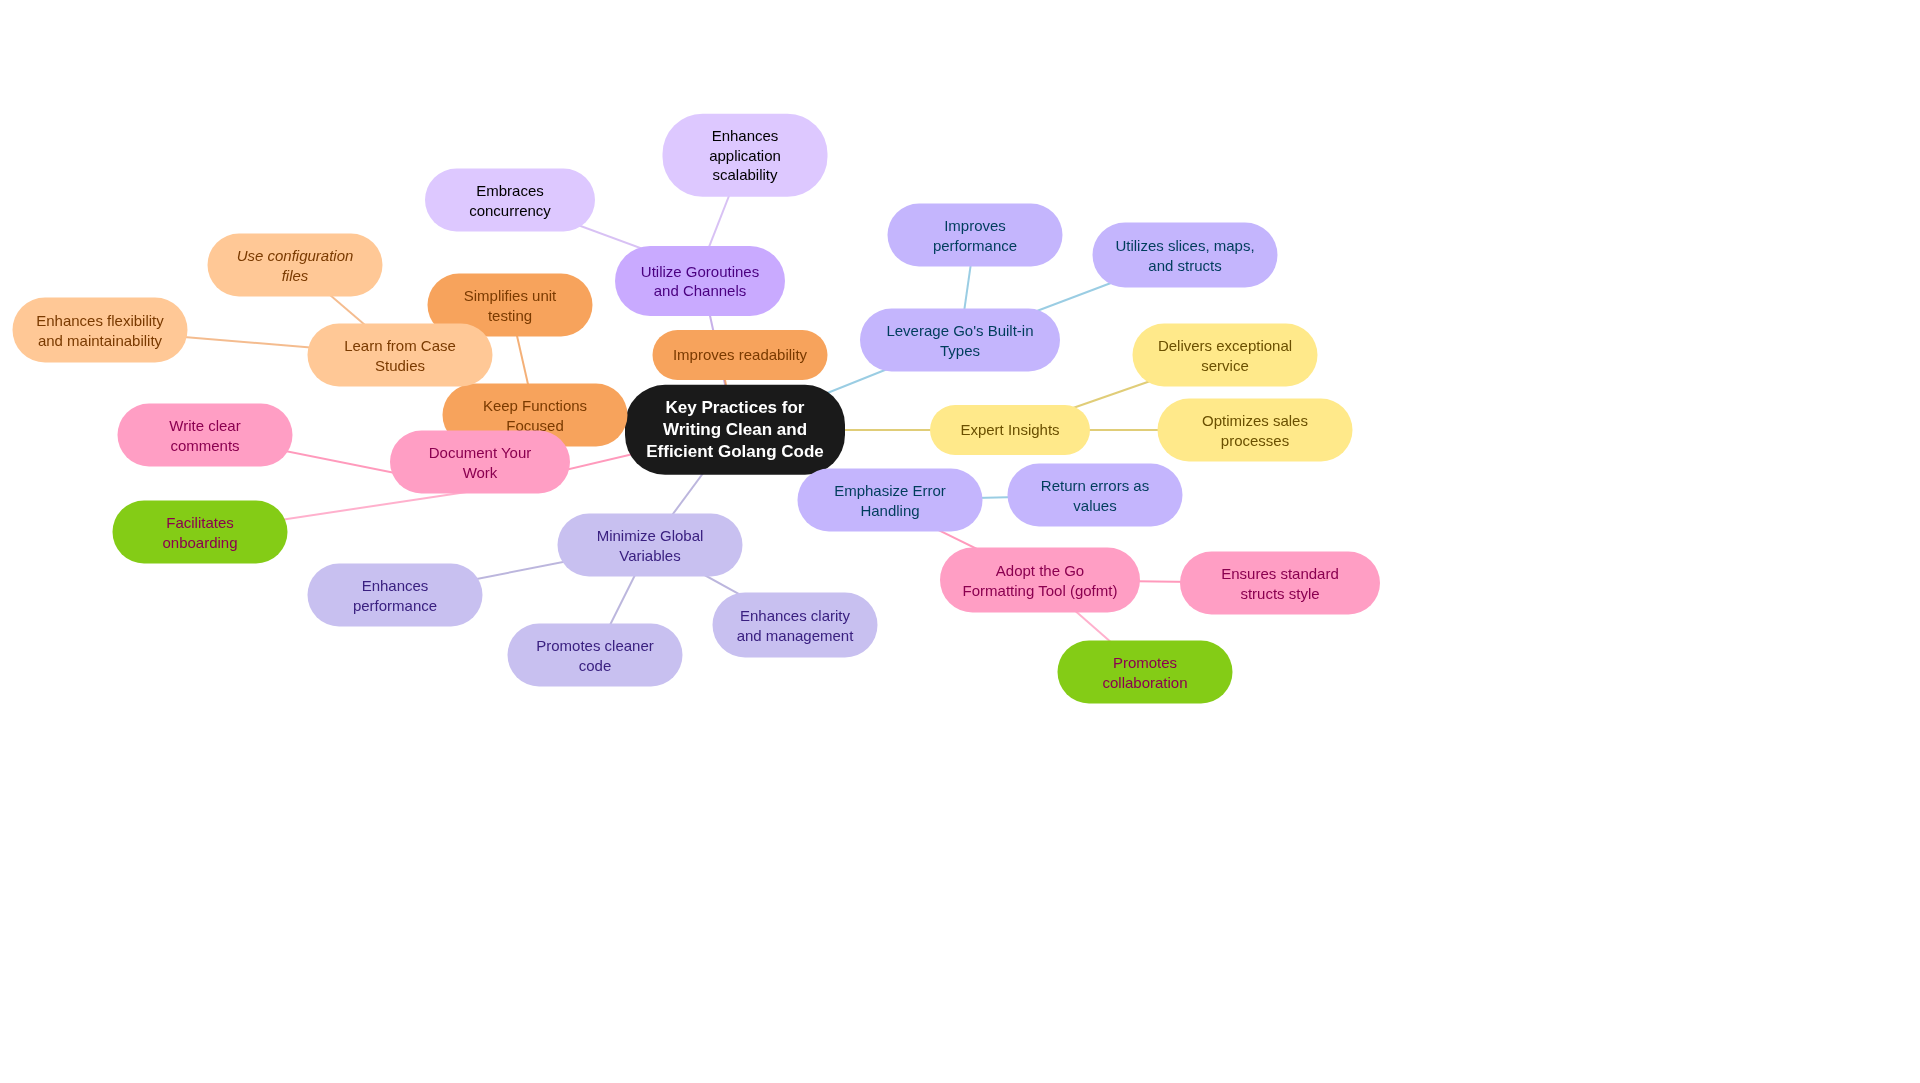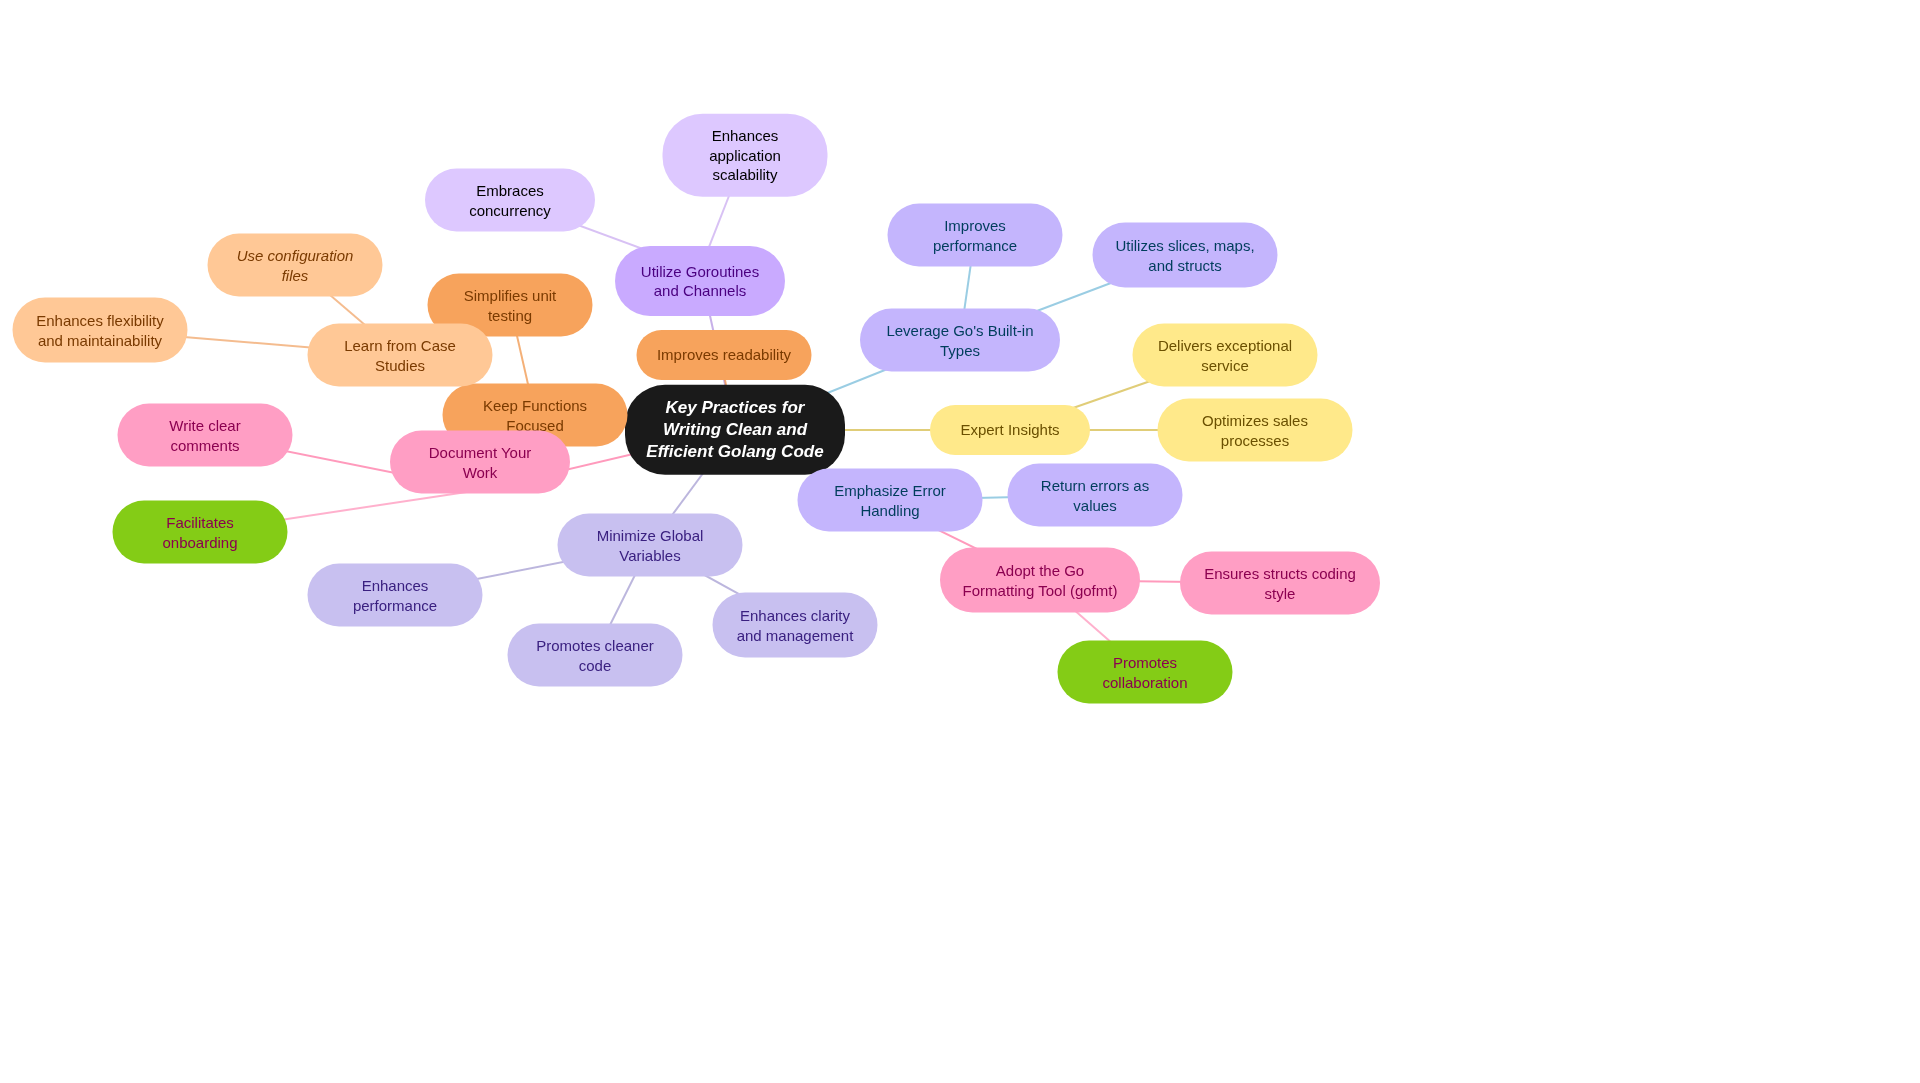--- a/index.html
+++ b/index.html
@@ -36,21 +36,20 @@
       white-space: normal;
       line-height: 1.3;
     }
     .node-center {
       background: #1a1a1a;
       color: #ffffff;
       font-size: 17px;
       font-weight: 600;
       width: 220px;
       border-radius: 40px;
-      font-style: italic;
     }
     
     .node-orange {
       background: #f7a35c;
       color: #7a3a00;
     }
     
     .node-peach {
       background: #ffc896;
       color: #7a3a00;
@@ -132,35 +131,35 @@
       <div class="node node-lightpurple" style="left: 510px; top: 200px; width: 170px; min-height: 50px;">Embraces concurrency</div>
       <div class="node node-lightpurple" style="left: 745px; top: 155px; width: 165px; min-height: 65px;">Enhances application
 scalability</div>
       <div class="node node-blue" style="left: 960px; top: 340px; width: 200px; min-height: 55px;">Leverage Go's Built-in Types</div>
       <div class="node node-blue" style="left: 975px; top: 235px; width: 175px; min-height: 50px;">Improves performance</div>
       <div class="node node-blue" style="left: 1185px; top: 255px; width: 185px; min-height: 65px;">Utilizes slices, maps, and
 structs</div>
       <div class="node node-yellow" style="left: 1010px; top: 430px; width: 160px; min-height: 50px;">Expert Insights</div>
       <div class="node node-yellow" style="left: 1225px; top: 355px; width: 185px; min-height: 50px;">Delivers exceptional service</div>
       <div class="node node-yellow" style="left: 1255px; top: 430px; width: 195px; min-height: 50px;">Optimizes sales processes</div>
-      <div class="node node-orange" style="left: 724px; top: 355px; width: 175px; min-height: 50px;">Improves readability</div>
+      <div class="node node-orange" style="left: 740px; top: 355px; width: 175px; min-height: 50px;">Improves readability</div>
       <div class="node node-orange" style="left: 535px; top: 415px; width: 185px; min-height: 50px;">Keep Functions Focused</div>
       <div class="node node-orange" style="left: 510px; top: 305px; width: 165px; min-height: 50px;">Simplifies unit testing</div>
       <div class="node node-peach" style="left: 400px; top: 355px; width: 185px; min-height: 50px;">Learn from Case Studies</div>
       <div class="node node-peach" style="left: 295px; top: 265px; width: 175px; min-height: 50px; font-style: italic;">Use configuration files</div>
       <div class="node node-peach" style="left: 100px; top: 330px; width: 175px; min-height: 65px;">Enhances flexibility and
 maintainability</div>
       <div class="node node-pink" style="left: 480px; top: 462px; width: 180px; min-height: 50px;">Document Your Work</div>
       <div class="node node-pink" style="left: 205px; top: 435px; width: 175px; min-height: 50px;">Write clear comments</div>
       <div class="node node-lightpink" style="left: 200px; top: 532px; width: 175px; min-height: 50px;">Facilitates onboarding</div>
       <div class="node node-lavender" style="left: 650px; top: 545px; width: 185px; min-height: 50px;">Minimize Global Variables</div>
       <div class="node node-lavender" style="left: 395px; top: 595px; width: 175px; min-height: 50px;">Enhances performance</div>
       <div class="node node-lavender" style="left: 595px; top: 655px; width: 175px; min-height: 50px;">Promotes cleaner code</div>
       <div class="node node-lavender" style="left: 795px; top: 625px; width: 165px; min-height: 65px;">Enhances clarity and
 management</div>
       <div class="node node-blue" style="left: 890px; top: 500px; width: 185px; min-height: 50px;">Emphasize Error Handling</div>
       <div class="node node-blue" style="left: 1095px; top: 495px; width: 175px; min-height: 50px;">Return errors as values</div>
       <div class="node node-pink" style="left: 1040px; top: 580px; width: 200px; min-height: 65px;">Adopt the Go Formatting Tool
 (gofmt)</div>
-      <div class="node node-pink" style="left: 1280px; top: 583px; width: 200px; min-height: 55px;">Ensures structs coding style</div>
+      <div class="node node-pink" style="left: 1280px; top: 583px; width: 200px; min-height: 55px;">Ensures standard structs style</div>
       <div class="node node-lightpink" style="left: 1145px; top: 672px; width: 175px; min-height: 50px;">Promotes collaboration</div>
     </div>
 </div>
 
 </body></html>

